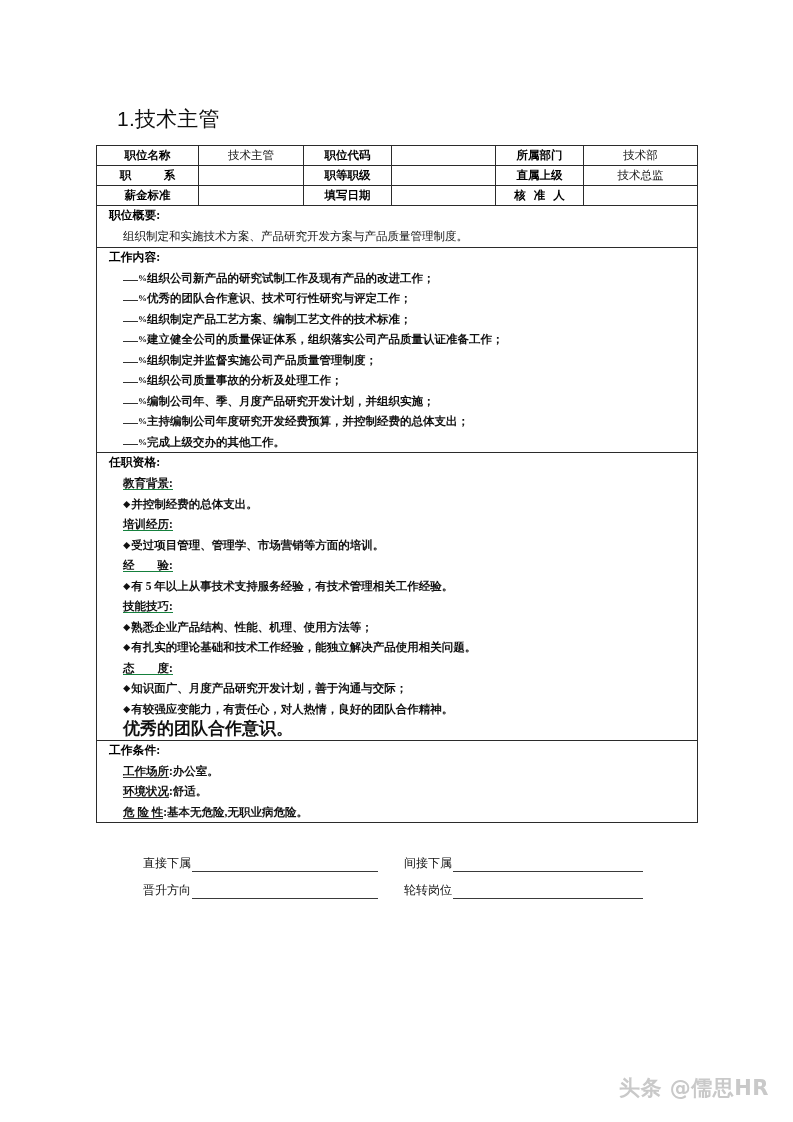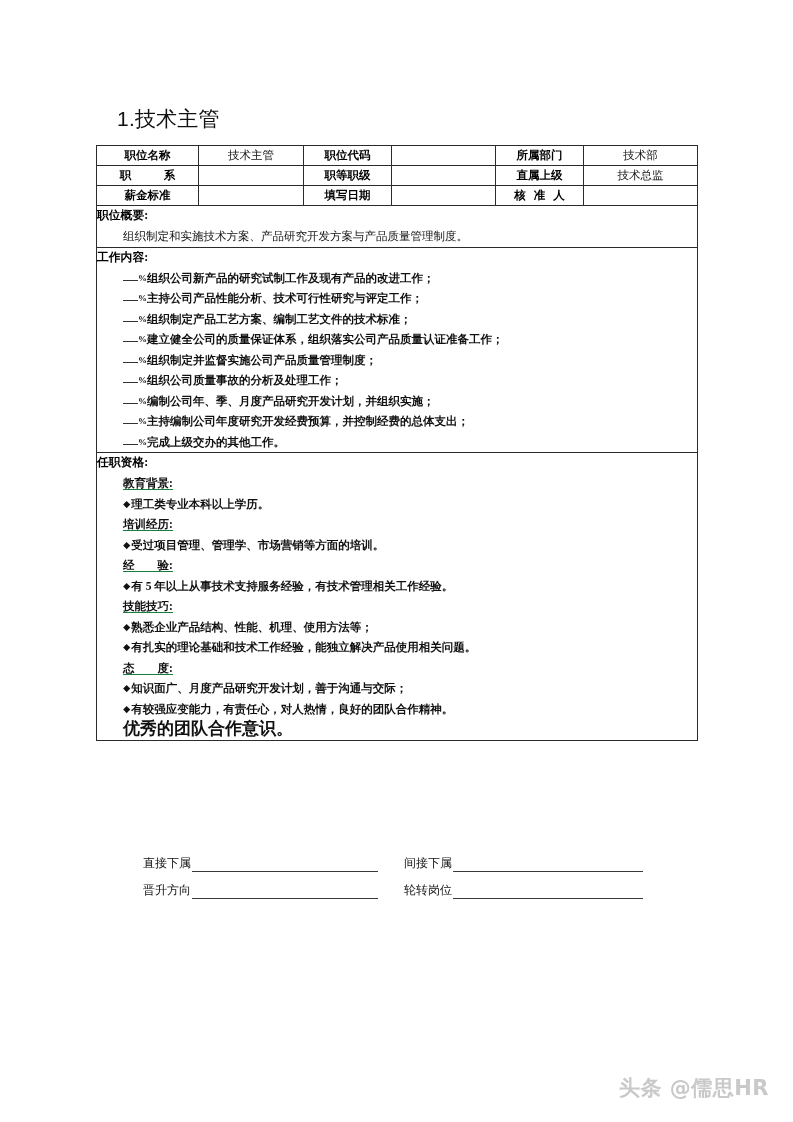--- a/index.html
+++ b/index.html
@@ -73,21 +73,21 @@
   
   .block-cell {
     padding: 4px 8px 7px 8px;
     vertical-align: top;
   }
   .block-title {
     font-weight: bold;
     font-size: 11.8px;
     line-height: 19px;
     color: #000;
-    margin: 0 0 1px 0;
+    margin: 0 0 1px 12px;
     white-space: nowrap;
   }
   .block-body { margin: 0; }
 
   .para {
     font-size: 11.5px;
     line-height: 20.5px;
     color: #111;
     margin: 0;
     padding-left: 26px;
@@ -259,57 +259,65 @@
           <div class="block-title">职位概要:</div>
           <div class="para">组织制定和实施技术方案、产品研究开发方案与产品质量管理制度。</div>
         </td>
       </tr>
 
       <tr>
         <td class="block-cell" colspan="6">
           <div class="block-title">工作内容:</div>
           <div class="block-body">
             <div class="para"><span class="pct"><span class="blank"></span><span class="sym">%</span></span><span class="item-text">组织公司新产品的研究试制工作及现有产品的改进工作；</span></div>
-            <div class="para"><span class="pct"><span class="blank"></span><span class="sym">%</span></span><span class="item-text">主持公司产品性能分析、技术可行性研究与评定工作；</span></div>
+            <div class="para"><span class="pct"><span class="blank"></span><span class="sym">%</span></span><span class="item-text">优秀的团队合作意识、技术可行性研究与评定工作；</span></div>
             <div class="para"><span class="pct"><span class="blank"></span><span class="sym">%</span></span><span class="item-text">组织制定产品工艺方案、编制工艺文件的技术标准；</span></div>
             <div class="para"><span class="pct"><span class="blank"></span><span class="sym">%</span></span><span class="item-text">建立健全公司的质量保证体系，组织落实公司产品质量认证准备工作；</span></div>
             <div class="para"><span class="pct"><span class="blank"></span><span class="sym">%</span></span><span class="item-text">组织制定并监督实施公司产品质量管理制度；</span></div>
             <div class="para"><span class="pct"><span class="blank"></span><span class="sym">%</span></span><span class="item-text">组织公司质量事故的分析及处理工作；</span></div>
             <div class="para"><span class="pct"><span class="blank"></span><span class="sym">%</span></span><span class="item-text">编制公司年、季、月度产品研究开发计划，并组织实施；</span></div>
             <div class="para"><span class="pct"><span class="blank"></span><span class="sym">%</span></span><span class="item-text">主持编制公司年度研究开发经费预算，并控制经费的总体支出；</span></div>
             <div class="para"><span class="pct"><span class="blank"></span><span class="sym">%</span></span><span class="item-text">完成上级交办的其他工作。</span></div>
           </div>
         </td>
       </tr>
 
       <tr>
         <td class="block-cell" colspan="6">
           <div class="block-title">任职资格:</div>
 
           <div class="subhead"><span>教育背景:</span></div>
-          <div class="bullet-line"><span class="dia">◆</span><span>理工类专业本科以上学历。</span></div>
+          <div class="bullet-line"><span class="dia">◆</span><span>并控制经费的总体支出。</span></div>
 
           <div class="subhead"><span>培训经历:</span></div>
           <div class="bullet-line"><span class="dia">◆</span><span>受过项目管理、管理学、市场营销等方面的培训。</span></div>
 
           <div class="subhead"><span>经　　验:</span></div>
           <div class="bullet-line"><span class="dia">◆</span><span>有 5 年以上从事技术支持服务经验，有技术管理相关工作经验。</span></div>
 
           <div class="subhead"><span>技能技巧:</span></div>
           <div class="bullet-line"><span class="dia">◆</span><span>熟悉企业产品结构、性能、机理、使用方法等；</span></div>
           <div class="bullet-line"><span class="dia">◆</span><span>有扎实的理论基础和技术工作经验，能独立解决产品使用相关问题。</span></div>
 
           <div class="subhead"><span>态　　度:</span></div>
           <div class="bullet-line"><span class="dia">◆</span><span>知识面广、月度产品研究开发计划，善于沟通与交际；</span></div>
           <div class="bullet-line"><span class="dia">◆</span><span>有较强应变能力，有责任心，对人热情，良好的团队合作精神。</span></div>
 
           <div class="plain-line">优秀的团队合作意识。</div>
         </td>
       </tr>
 
+      <tr>
+        <td class="block-cell" colspan="6">
+          <div class="block-title">工作条件:</div>
+          <div class="cond-line"><span class="cond-label">工作场所</span><span>:办公室。</span></div>
+          <div class="cond-line"><span class="cond-label">环境状况</span><span>:舒适。</span></div>
+          <div class="cond-line"><span class="cond-label">危 险 性</span><span>:基本无危险,无职业病危险。</span></div>
+        </td>
+      </tr>
 
     </tbody>
   </table>
 
   <div class="footer">
     <div class="f-row">
       <div class="f-field left">
         <span class="f-label">直接下属</span>
         <span class="f-blank"></span>
       </div>

